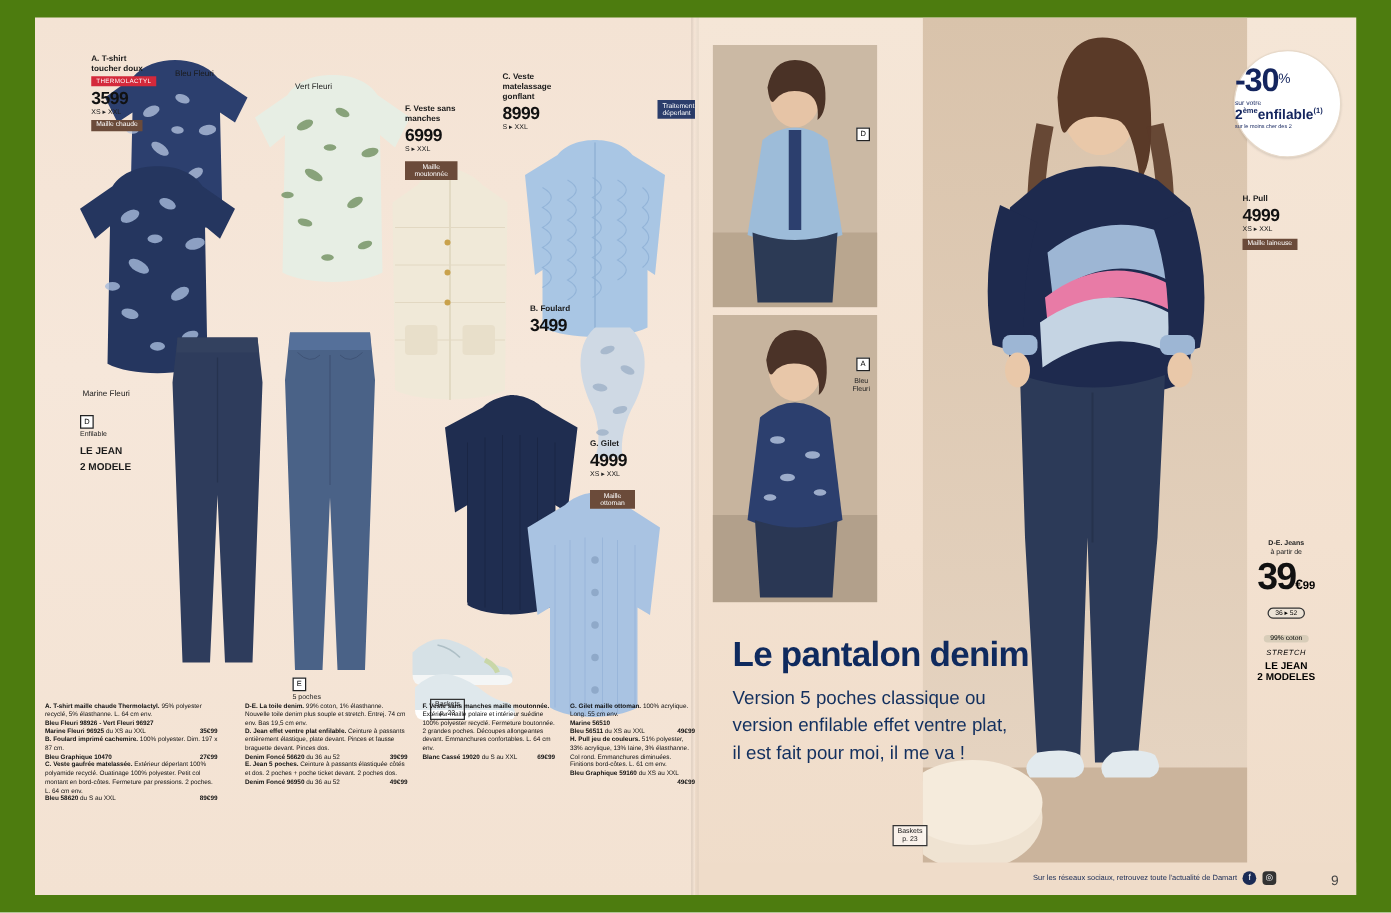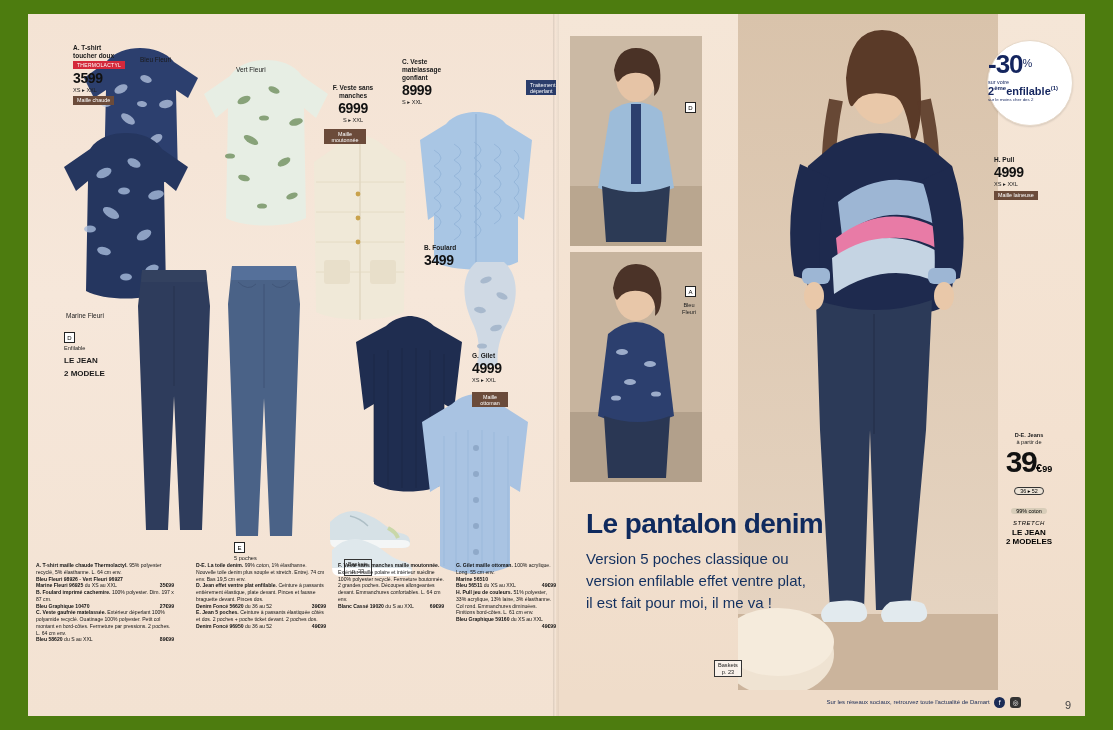--- a/index.html
+++ b/index.html
@@ -232,21 +232,21 @@
     <div class="lbl" style="left:38px; top:298px;"><span>Marine Fleuri</span></div>
 
     <div class="lbl" style="left:358px; top:44px; width:64px;margin-left:16px;">
       <div class="bold">C. Veste</div>
       <div class="bold">matelassage gonflant</div>
       <div><span class="price">89</span><span class="price cents">99</span></div>
       <div class="sizes">S ▸ XXL</div>
     </div>
     <div class="tagnavy" style="position:absolute; left:498px; top:66px;"><span>Traitement déperlant</span></div>
 
-    <div class="lbl" style="left:296px; top:70px; width:58px;text-align:center;">
+    <div class="lbl" style="left:296px; top:70px; width:58px;">
       <div class="bold">F. Veste sans</div>
       <div class="bold">manches</div>
       <div><span class="price">69</span><span class="price cents">99</span></div>
       <div class="sizes">S ▸ XXL</div>
     </div>
     <div class="tagbrown" style="position:absolute; left:296px; top:115px; width:42px; text-align:center;"><span>Maille moutonnée</span></div>
 
     <div class="lbl" style="left:396px; top:230px; width:56px;">
       <div class="bold">B. Foulard</div>
       <div><span class="price">34</span><span class="price cents">99</span></div>

